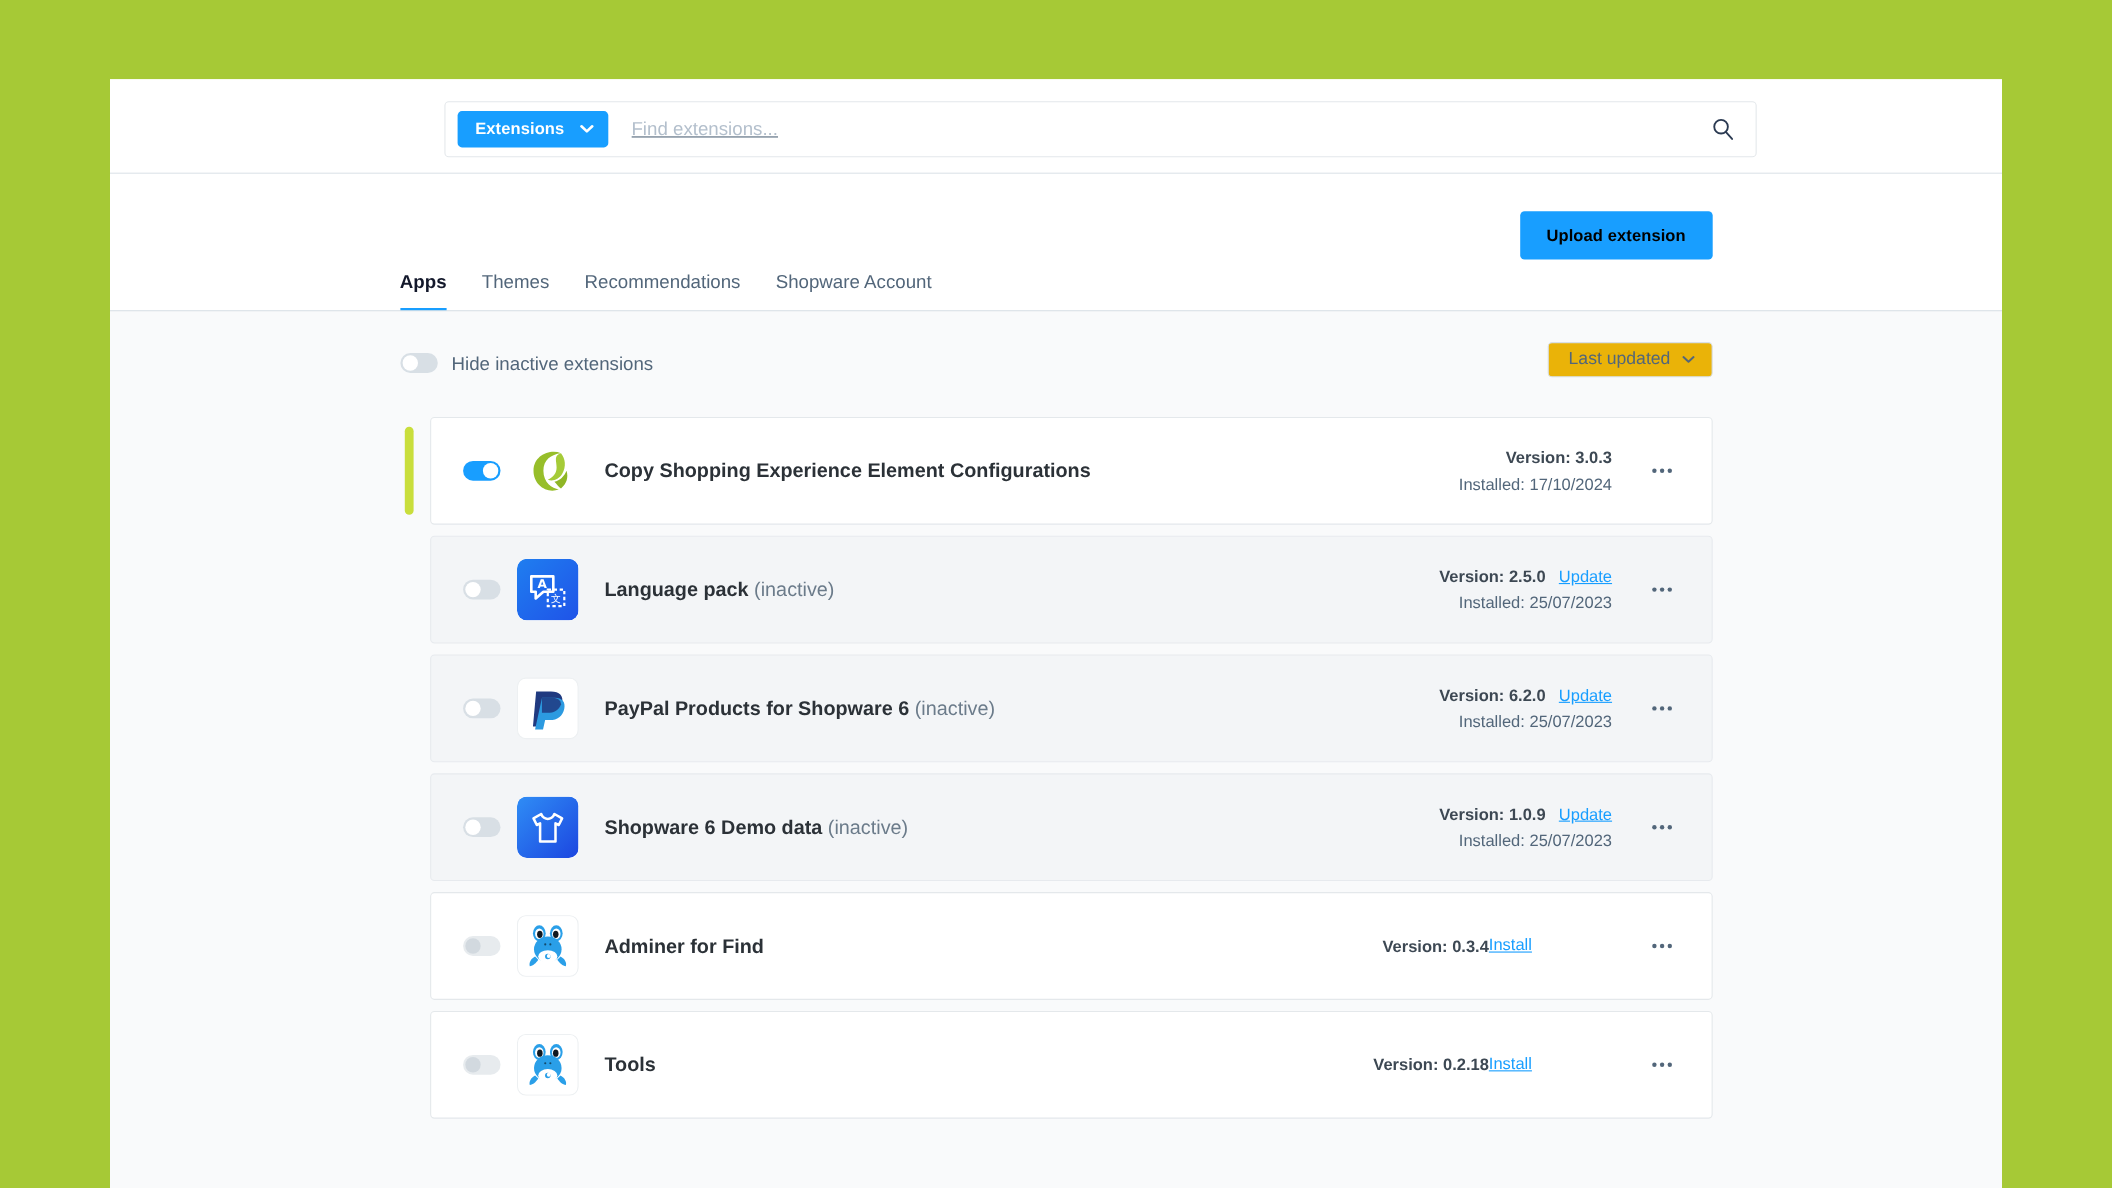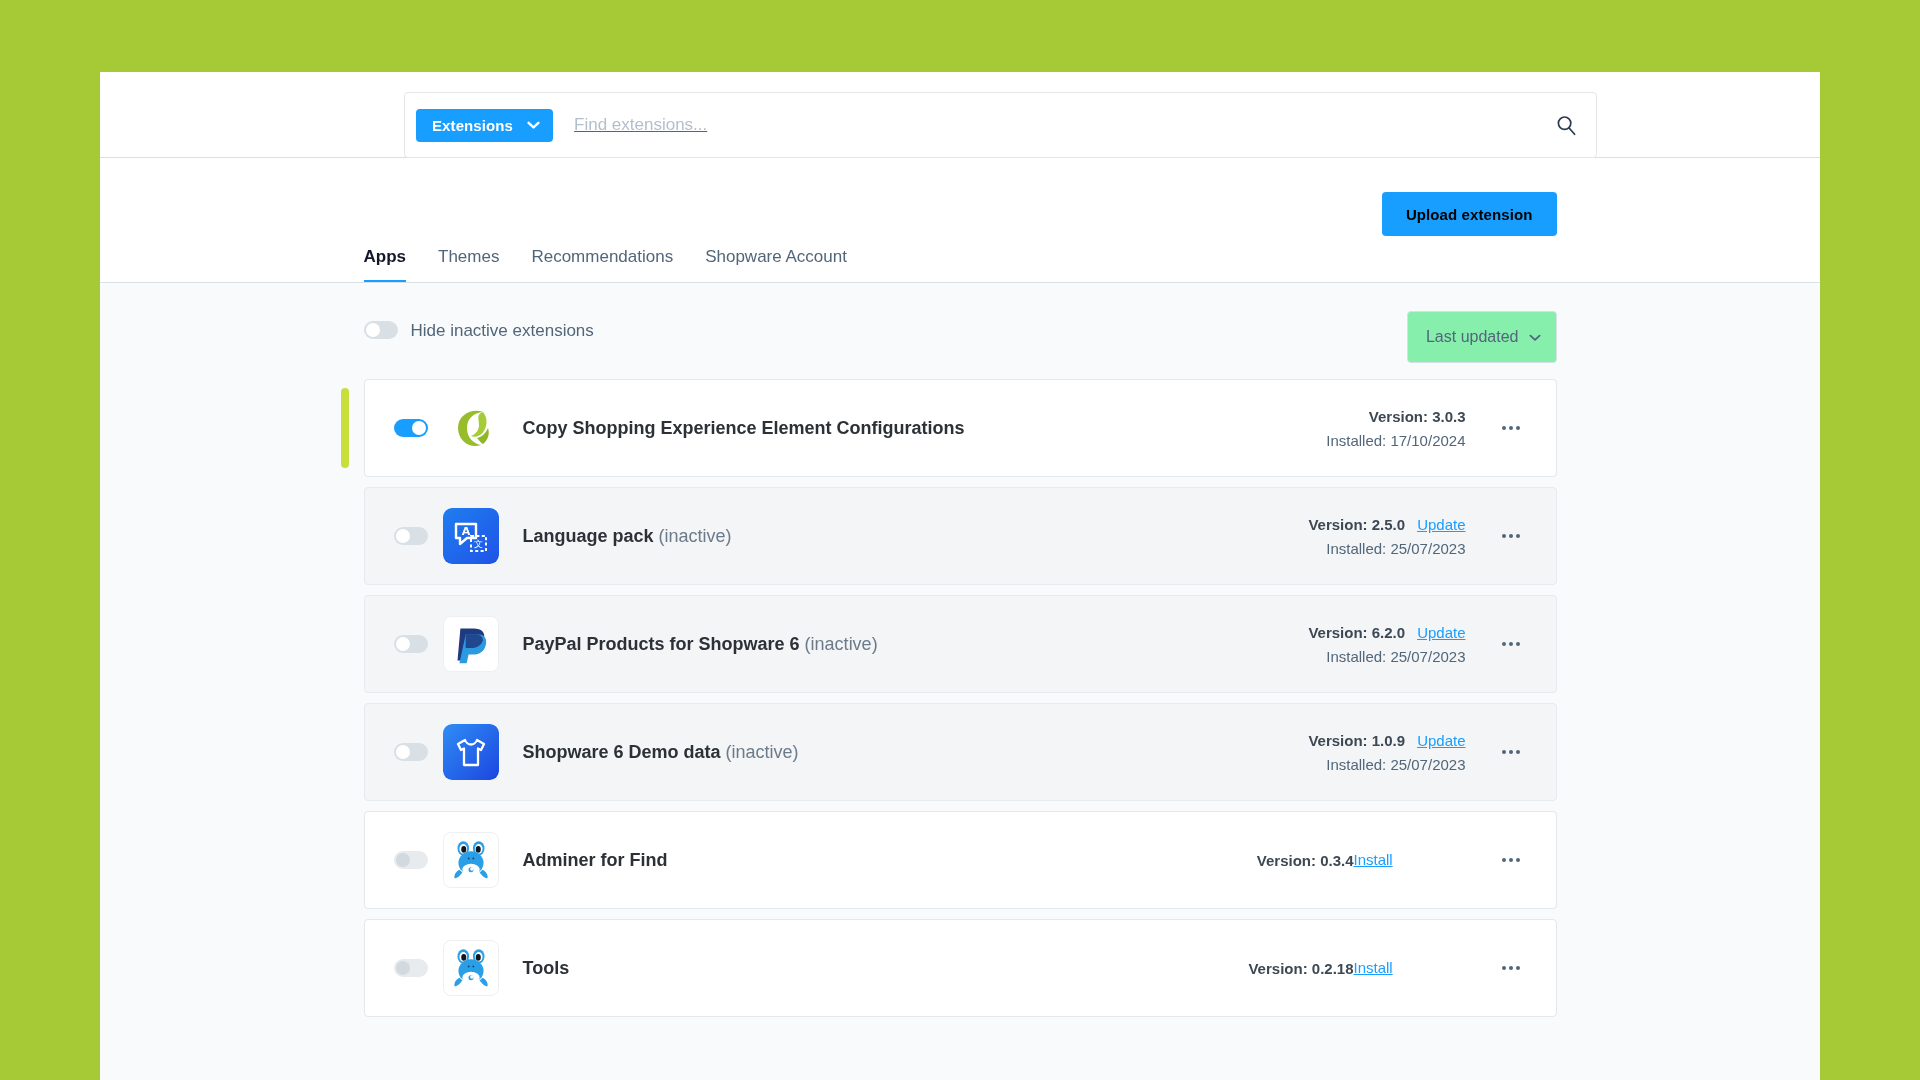--- a/index.html
+++ b/index.html
@@ -39,21 +39,21 @@
     align-items: center;
     justify-content: center;
     position: relative;
   }
 
   .search-bar {
     position: absolute;
     left: 304px;
     top: 20px;
     width: 1193px;
-    height: 66px;
+    height: 51px;
     border: 1px solid #e4e8eb;
     border-radius: 4px;
     background: #fff;
     display: flex;
     align-items: center;
     padding: 0 10px 0 11px;
   }
 
   .scope-select {
     background: #189eff;
@@ -194,36 +194,36 @@
   .switch.on .knob { left: auto; right: 2px; }
   .switch.disabled { background: #e7ebee; }
   .switch.disabled .knob { background: #d2d9df; }
 
   .toggle-label { font-size: 17px; color: #52667a; }
 
   .sort-btn {
     position: absolute;
     right: 0;
     top: 28px;
-    height: 52px;
+    height: 32px;
     padding: 0 15px 0 18px;
-    background: #86efac;
+    background: #eab308;
     border: 1px solid #d8dfe5;
     border-radius: 4px;
     font-size: 16px;
     color: #52667a;
     font-family: "Liberation Sans", sans-serif;
     display: flex;
     align-items: center;
     gap: 10px;
     cursor: pointer;
   }
 
   
-  .ext-list { position: relative; }
+  .ext-list { position: relative; margin-left: 27px; }
 
   .ext-card {
     position: relative;
     height: 98px;
     background: #ffffff;
     border: 1px solid #e4e8eb;
     border-radius: 4px;
     margin-bottom: 10px;
     display: flex;
     align-items: center;

